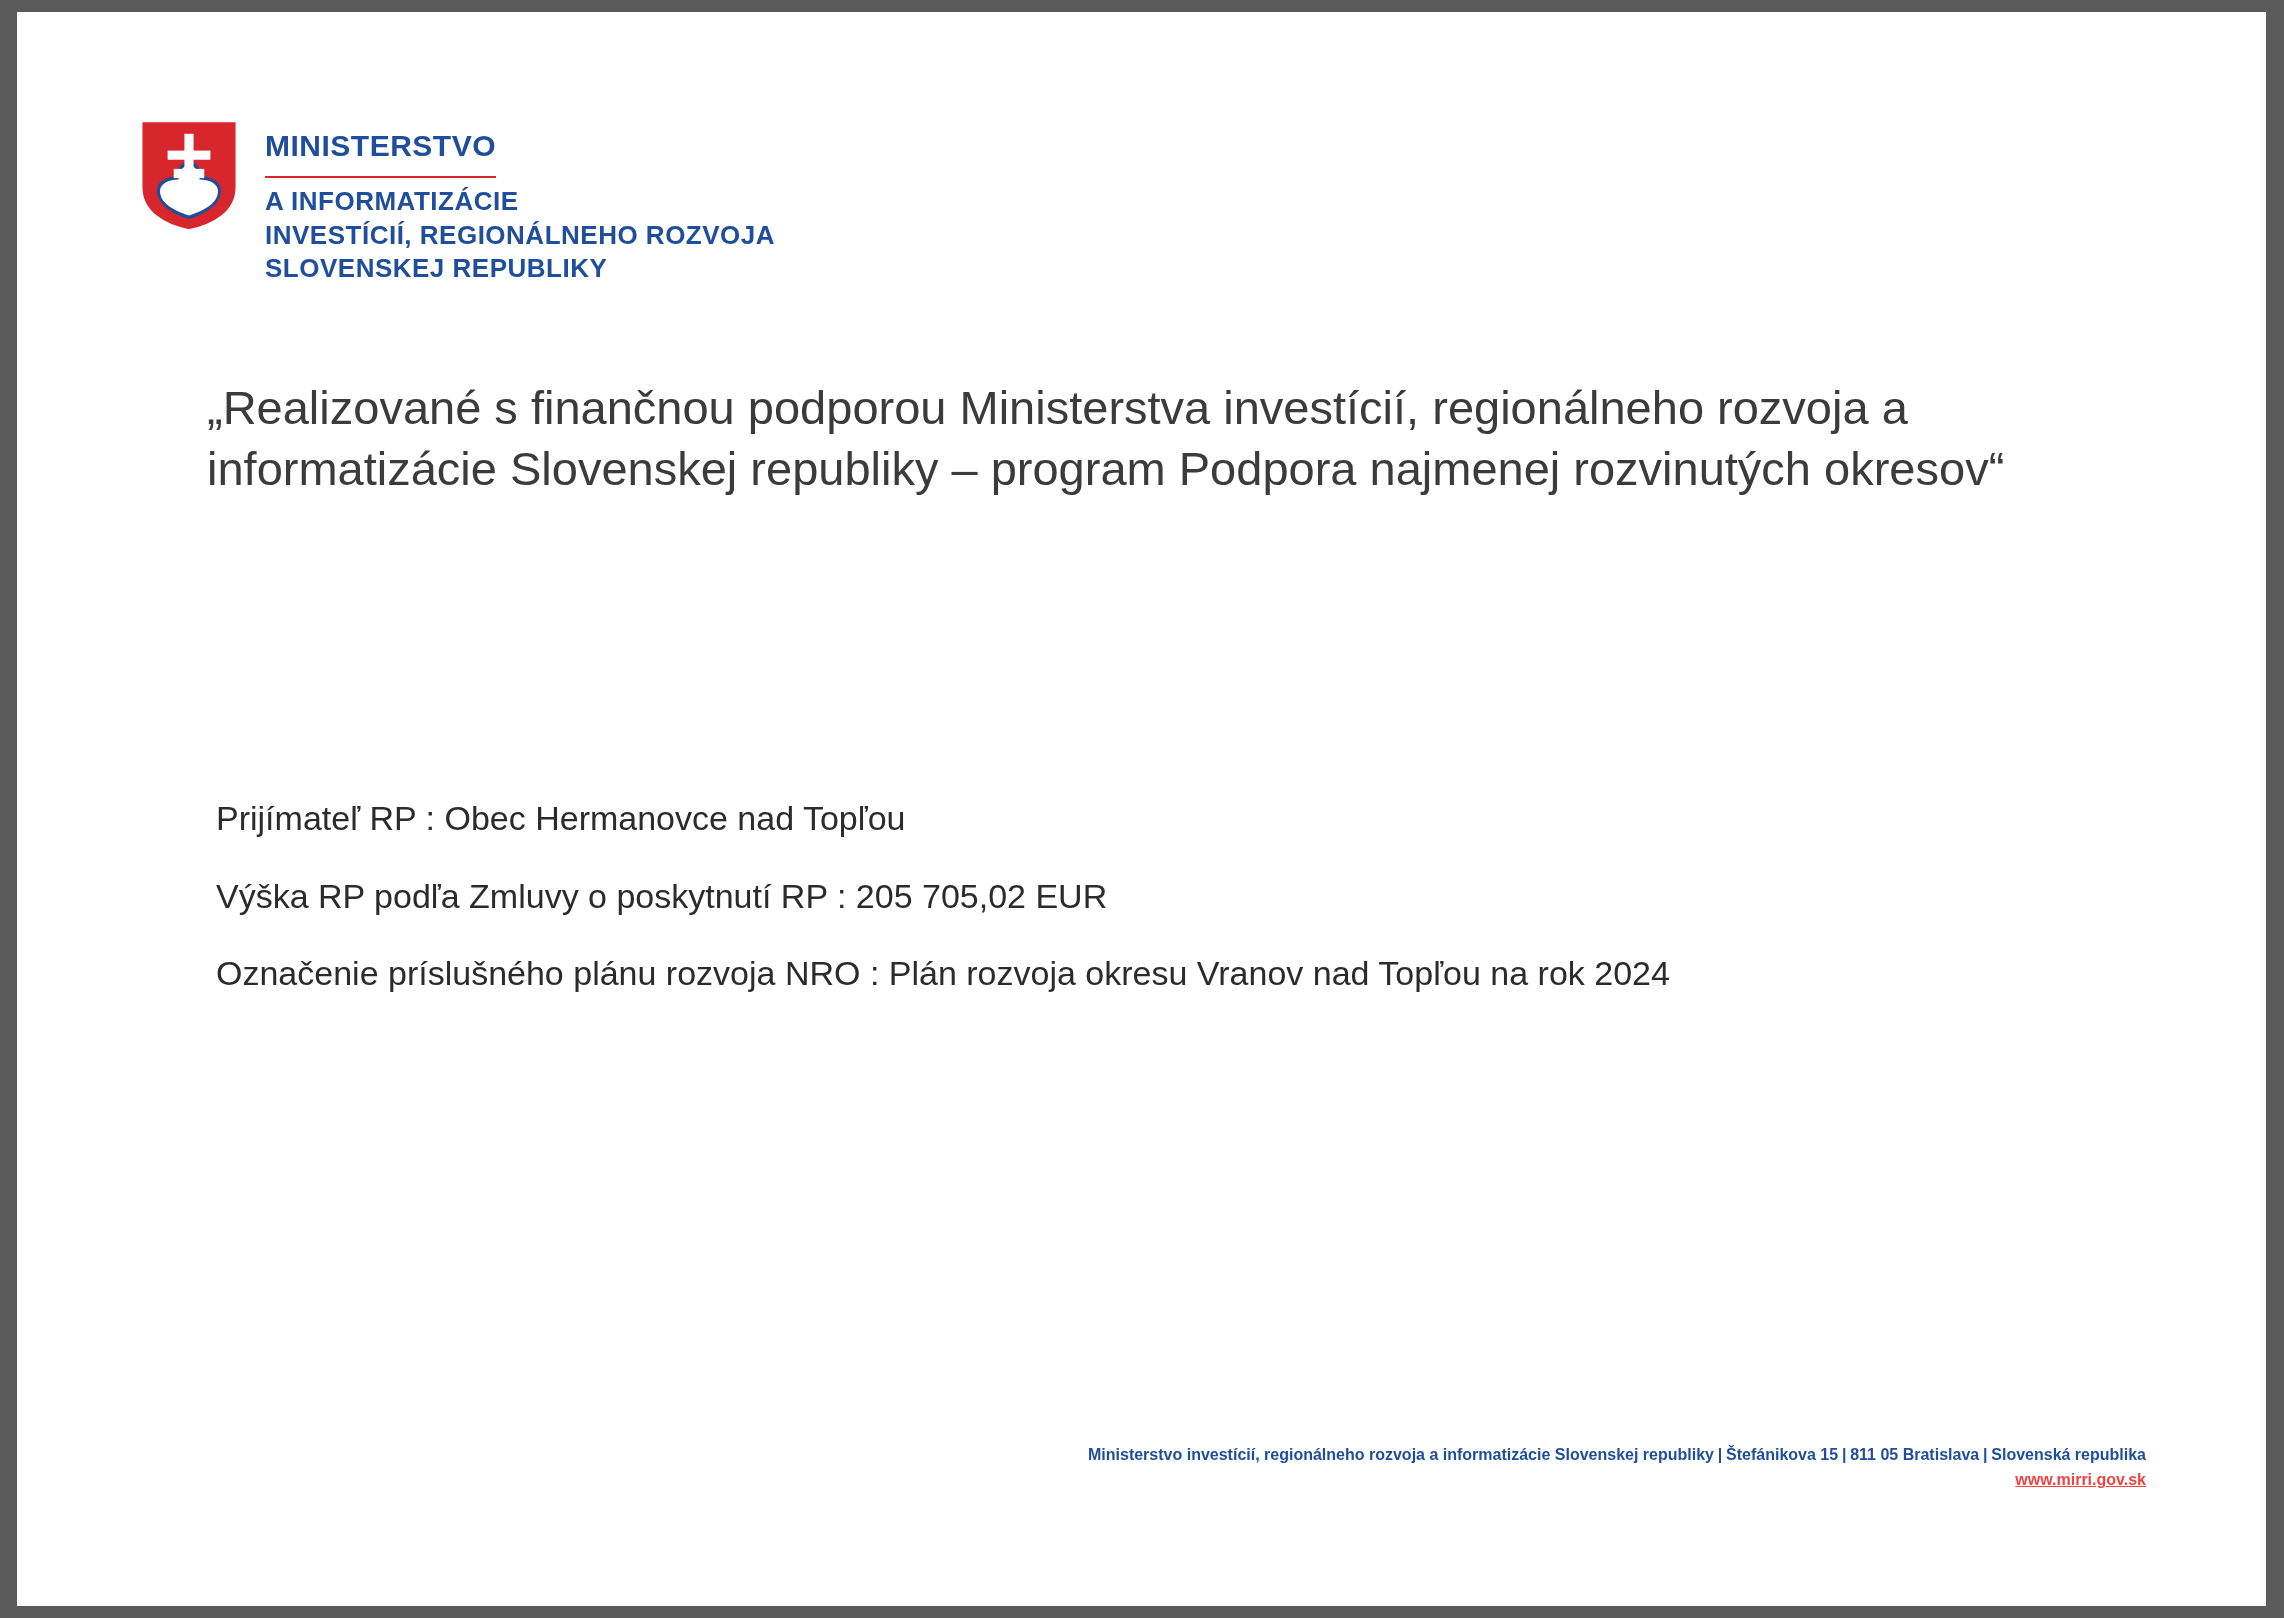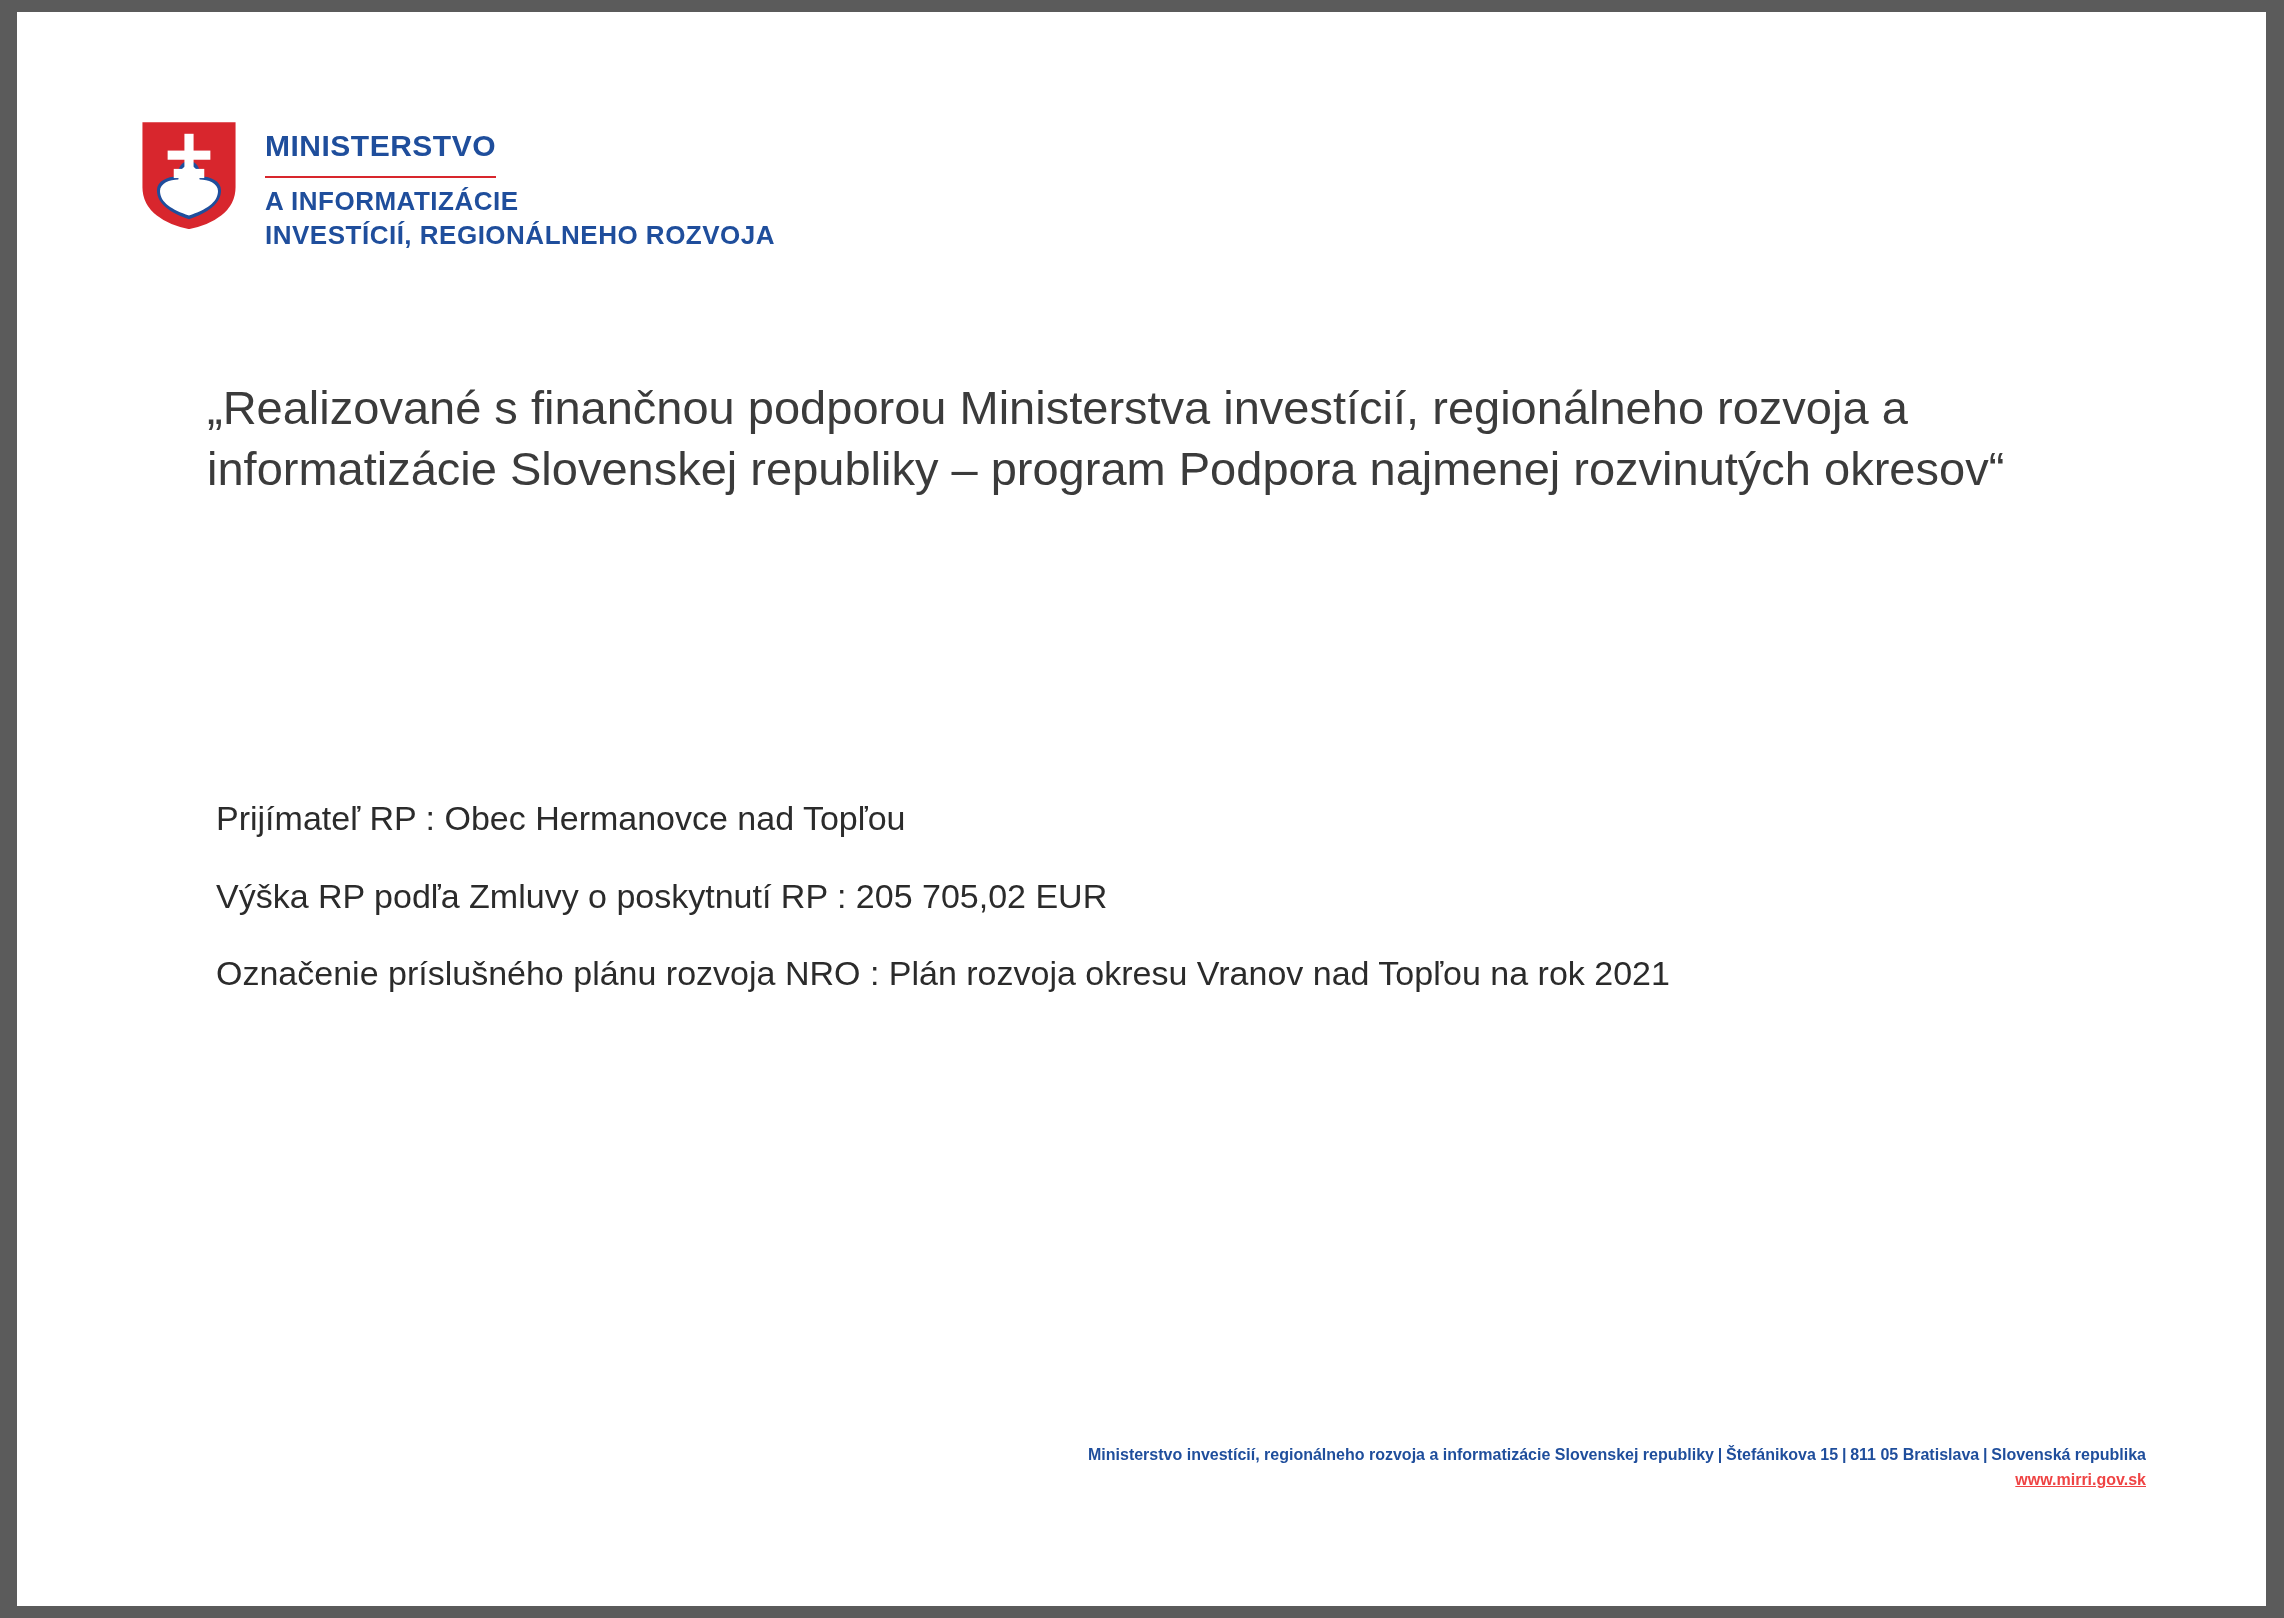--- a/index.html
+++ b/index.html
@@ -125,39 +125,40 @@
         <path d="M30 97 C30 87 43 82 54 82 C56 71 59 64 68 64 C77 64 80 71 82 82 C93 82 106 87 106 97 C106 112 90 122 68 129 C46 122 30 112 30 97 Z" fill="#ffffff"></path>
         <rect x="62" y="22" width="12" height="86" fill="#ffffff"></rect>
         <rect x="40" y="44" width="56" height="12" fill="#ffffff"></rect>
         <rect x="48" y="68" width="40" height="12" fill="#ffffff"></rect>
       </svg>
     </div>
     <div class="wordmark">
       <div class="wm-line l1">MINISTERSTVO</div>
       <div class="wm-line l3">A INFORMATIZÁCIE</div>
       <div class="wm-line l2">INVESTÍCIÍ, REGIONÁLNEHO ROZVOJA</div>
+      <div class="wm-line l4">SLOVENSKEJ REPUBLIKY</div>
     </div>
   </div>
 
   <div class="title">„Realizované s finančnou podporou Ministerstva investícií, regionálneho rozvoja a informatizácie Slovenskej republiky – program Podpora najmenej rozvinutých okresov“</div>
 
   <div class="body-block">
 
     <div class="body-row">
       <span class="lbl">Prijímateľ RP : </span><span class="val">Obec Hermanovce nad Topľou</span>
     </div>
 
 
 
     <div class="body-row">
       <span class="lbl">Výška RP podľa Zmluvy o poskytnutí RP : </span><span class="val">205 705,02 EUR</span>
     </div>
 
     <div class="body-row">
-      <span class="lbl">Označenie príslušného plánu rozvoja NRO : </span><span class="val">Plán rozvoja okresu Vranov nad Topľou na rok 2021</span>
+      <span class="lbl">Označenie príslušného plánu rozvoja NRO : </span><span class="val">Plán rozvoja okresu Vranov nad Topľou na rok 2024</span>
     </div>
 
   </div>
 
   <div class="footer">
     <div>
       <span>Ministerstvo investícií, regionálneho rozvoja a informatizácie Slovenskej republiky</span><span class="sep">|</span><span>Štefánikova 15</span><span class="sep">|</span><span>811 05 Bratislava</span><span class="sep">|</span><span>Slovenská republika</span>
     </div>
     <div>
       <a href="#">www.mirri.gov.sk</a>

